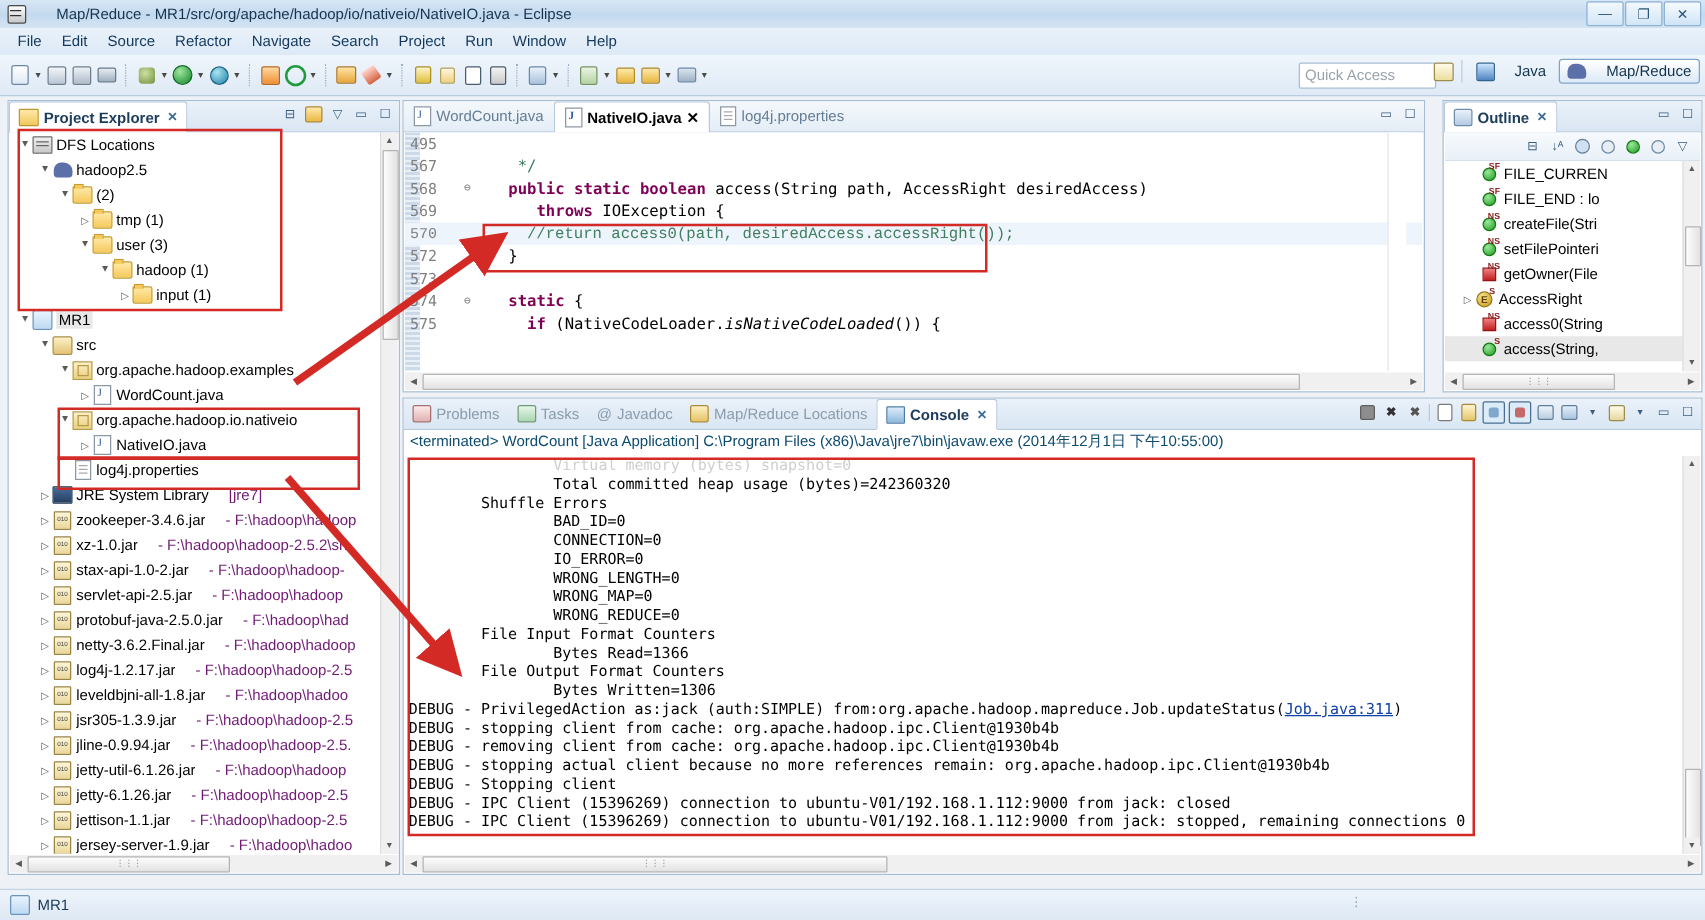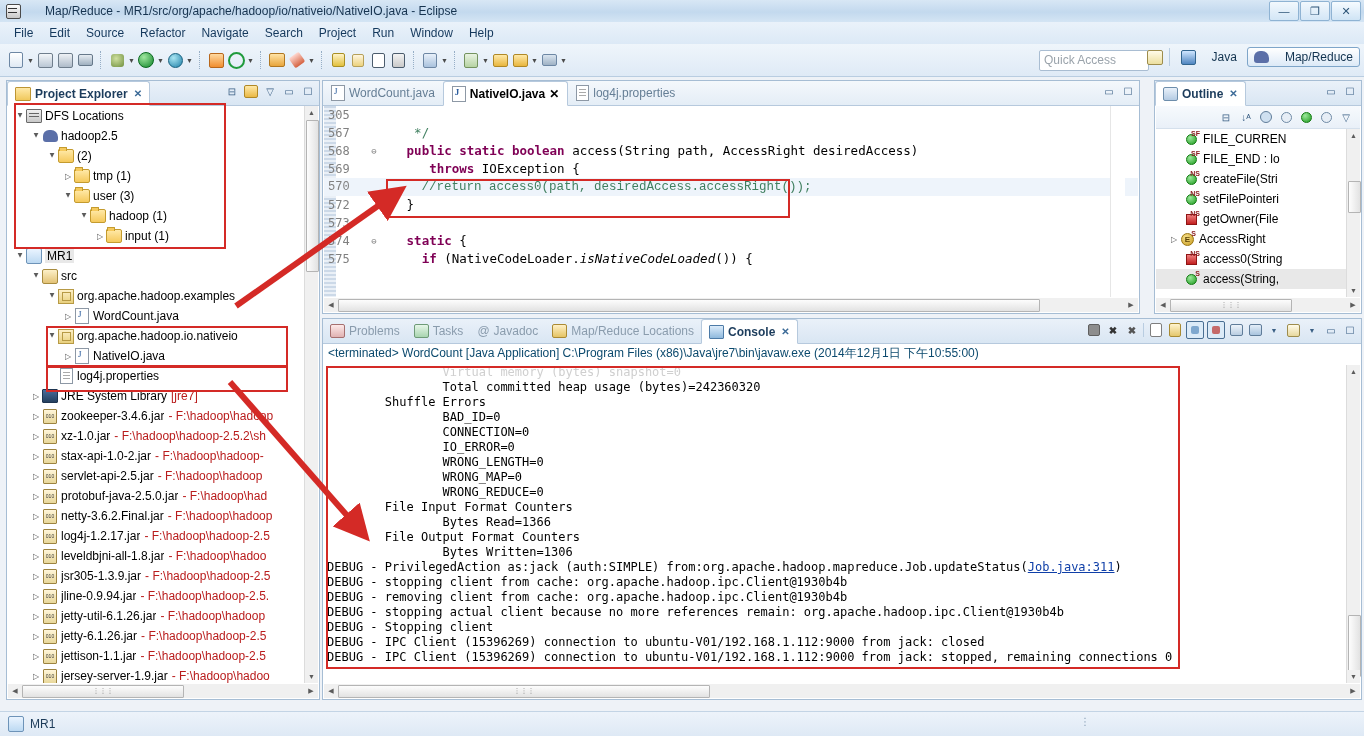--- a/index.html
+++ b/index.html
@@ -91,21 +91,21 @@
   .tabbar-tools{position:absolute;right:3px;top:2px;display:flex;align-items:center;gap:3px;}
   .mini-ico{width:16px;height:16px;display:flex;align-items:center;justify-content:center;font-size:10px;color:#3a5f84;}
 
   
   #project-explorer{left:6px;top:80px;width:312px;height:618px;}
   .tree{position:absolute;left:1px;top:25px;right:14px;bottom:16px;overflow:hidden;background:#fff;}
   .trow{height:20px;display:flex;align-items:center;white-space:nowrap;font-size:12px;color:#000;}
   .tw{width:12px;height:12px;flex:none;display:flex;align-items:center;justify-content:center;font-size:8px;color:#5b5b5b;}
   .ticon{width:16px;height:16px;flex:none;margin-right:3px;display:flex;align-items:center;justify-content:center;font-size:10px;}
   .tlabel{overflow:hidden;text-overflow:clip;}
-  .tpath{color:#b91c1c;margin-left:4px;}
+  .tpath{color:#701a75;margin-left:16px;}
   .sel-box{background:#e8e8e8;padding:0 2px;}
 
   
   .folder{width:15px;height:12px;background:linear-gradient(#ffe9a8,#f5c95c);border:1px solid #c49b2e;border-radius:1px 2px 2px 2px;position:relative;}
   .folder:before{content:"";position:absolute;left:0;top:-3px;width:6px;height:3px;background:#f5c95c;border:1px solid #c49b2e;border-bottom:none;border-radius:1px 1px 0 0;}
   .jar{width:12px;height:13px;background:linear-gradient(#fff6da,#e8d79a);border:1px solid #9c8340;border-radius:1px;font-size:5px;color:#3a3a3a;display:flex;align-items:center;justify-content:center;}
   .javaf{width:12px;height:14px;background:#fff;border:1px solid #8d98a5;position:relative;}
   .javaf:after{content:"J";position:absolute;left:2px;top:0px;font-size:9px;color:#2c5d9e;font-family:"Liberation Serif",serif;}
   .propf{width:11px;height:14px;background:#fff;border:1px solid #8d98a5;}
   .propf:after{content:"";display:block;margin:3px 2px;height:1px;box-shadow:0 0 0 0 #aaa,0 3px 0 0 #aaa,0 6px 0 0 #aaa;background:#aaa;}
@@ -570,21 +570,21 @@
       </div>
       <div class="tabbar-tools">
         <div class="mini-ico">▭</div>
         <div class="mini-ico">☐</div>
       </div>
     </div>
 
     <div class="code-area">
       <div class="gutter-strip"></div>
       <div class="code-lines" id="code-lines">
-          <div class="cline"><span class="lno">305</span><span class="fold"></span></div>
+          <div class="cline"><span class="lno">495</span><span class="fold"></span></div>
           <div class="cline"><span class="lno">567</span><span class="fold"></span><span class="ctext"><span class="cm">    */</span></span></div>
           <div class="cline"><span class="lno">568</span><span class="fold">⊖</span><span class="ctext">   <span class="kw">public</span> <span class="kw">static</span> <span class="kw">boolean</span> access(String path, AccessRight desiredAccess)</span></div>
           <div class="cline"><span class="lno">569</span><span class="fold"></span><span class="ctext">      <span class="kw">throws</span> IOException {</span></div>
           <div class="cline" style="background: rgb(238, 244, 251); font-family: Liberation Mono, monospace;"><span class="lno">570</span><span class="fold"></span><span class="ctext"><span class="cm">     //return access0(path, desiredAccess.accessRight());</span></span></div>
           <div class="cline"><span class="lno">572</span><span class="fold"></span><span class="ctext">   }</span></div>
           <div class="cline"><span class="lno">573</span><span class="fold"></span><span class="ctext"></span></div>
           <div class="cline"><span class="lno">574</span><span class="fold">⊖</span><span class="ctext">   <span class="kw">static</span> {</span></div>
           <div class="cline"><span class="lno">575</span><span class="fold"></span><span class="ctext">     <span class="kw">if</span> (NativeCodeLoader.<span class="it">isNativeCodeLoaded</span>()) {</span></div>
         </div>
       <div class="mark-y" style="top:122px;"></div>

